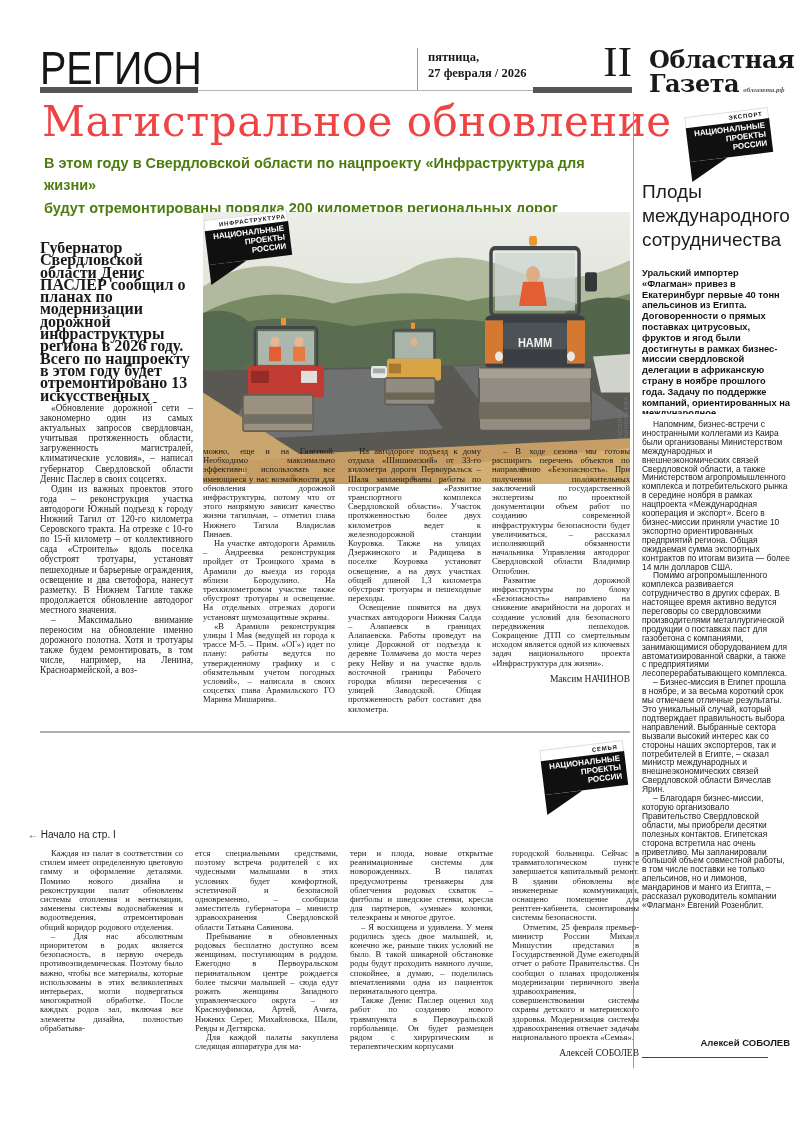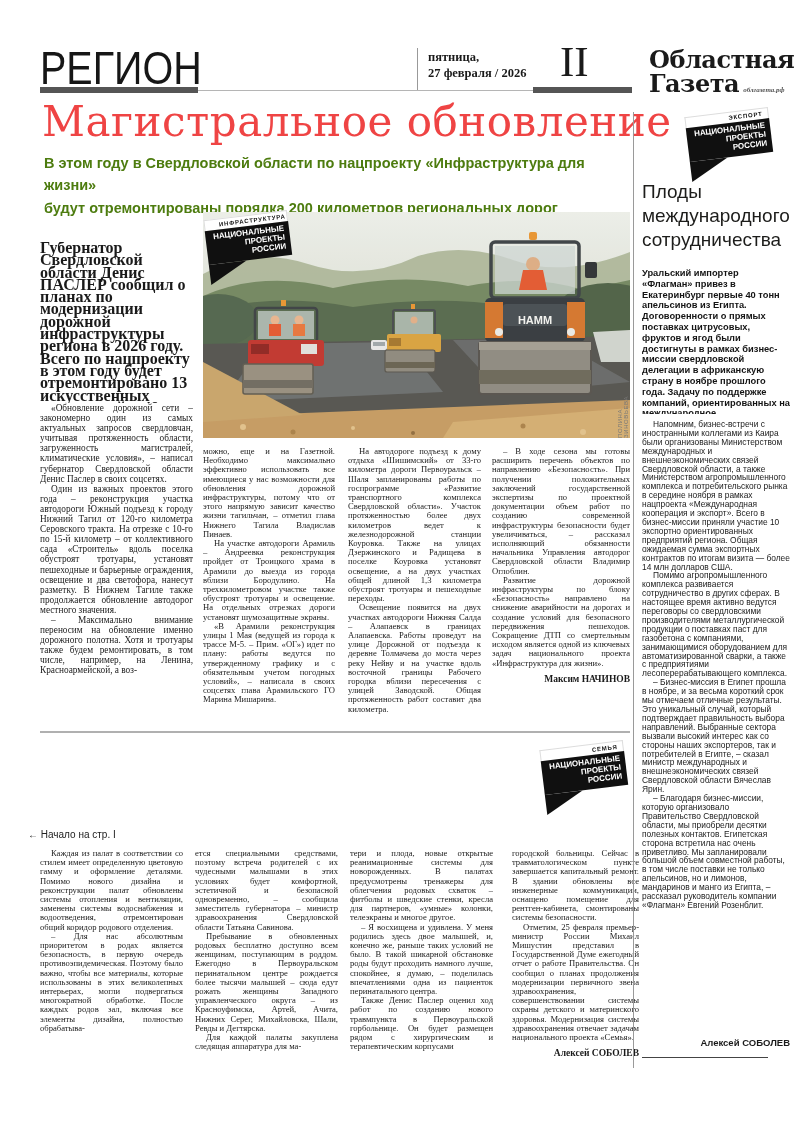--- a/index.html
+++ b/index.html
@@ -11,21 +11,21 @@
   
   .section-title {
     position:absolute; left:40px; top:44px; font-family:"Liberation Sans",sans-serif;
     font-size:47px; font-weight:400; letter-spacing:0px; line-height:1;
     transform:scaleX(0.84); transform-origin:left bottom; color:#161616;
   }
   .section-bar { position:absolute; left:40px; top:87px; width:158px; height:6px; background:#555; }
   .header-rule { position:absolute; left:198px; top:90px; width:434px; height:1px; background:#b5b5b5; }
   .header-divider { position:absolute; left:417px; top:48px; width:1px; height:42px; background:#999; }
   .dateline { position:absolute; left:428px; top:50px; font-weight:700; font-size:12.5px; line-height:1.25; }
-  .page-num { position:absolute; left:560px; top:40px; width:72px; text-align:left; font-size:43px; line-height:1; }
+  .page-num { position:absolute; left:560px; top:40px; width:72px; text-align:right; font-size:43px; line-height:1; }
   .pagenum-bar { position:absolute; left:533px; top:87px; width:99px; height:6px; background:#555; }
   .masthead { position:absolute; left:649px; top:48px; width:140px; font-family:"DejaVu Serif",serif; font-weight:700; }
   .masthead .m1 { font-size:24px; line-height:1.0; letter-spacing:-0.5px; }
   .m2row { display:flex; align-items:baseline; gap:4px; }
   .masthead .m2 { font-size:24px; line-height:1.0; letter-spacing:-0.5px; }
   .masthead .msite { font-size:7px; font-style:italic; color:#555; font-family:"Liberation Serif",serif; }
   
   .headline {
     position:absolute; left:42px; top:100px; width:592px; margin:0;
     font-family:"DejaVu Serif",serif; font-weight:400; font-size:42px; line-height:1.05; letter-spacing:0.5px;
@@ -40,24 +40,24 @@
   .col { text-align:justify; overflow:hidden; }
   .col.cont p:first-child { text-indent:0; }
   .col-left { position:absolute; left:40px; top:204px; width:153px; height:524px; }
   .col-left .lead { font-weight:700; font-size:16px; line-height:12.3px; height:161px; overflow:hidden; text-align:left;margin-top:38px; }
   .col-left .body { font-size:9.3px; line-height:10.1px; height:360px; overflow:hidden; text-align:justify; }
   .col-left .body p { margin:0; text-indent:11px; }
   .mcol { position:absolute; top:447px; height:281px; font-size:8.6px; line-height:9.2px; }
   .mcol2 { left:203px; width:132px; }
   .mcol3 { left:348px; width:133px; }
   .mcol4 { left:492px; width:138px; }
-  .byline { text-align:right; font-weight:700; font-size:9.5px; margin-top:7px; text-indent:0; }
+  .byline { text-align:right; font-weight:400; font-size:9.5px; margin-top:7px; text-indent:0; }
   .mid-rule { position:absolute; left:40px; top:731px; width:590px; height:2px; background:#b0b0b0; }
   
-  .photo { position:absolute; left:203px; top:212px; width:427px; height:226px; background:#c2410c; }
+  .photo { position:absolute; left:203px; top:212px; width:427px; height:272px; background:#c2410c; }
   .photo svg { display:block; width:100%; height:100%; }
   .photo-credit {
     position:absolute; left:617px; top:368px; height:70px;
     writing-mode:vertical-rl; transform:rotate(180deg);
     font-family:"Liberation Sans",sans-serif; font-size:6px; color:#777; letter-spacing:0.6px;
   }
   
   .np-badge { position:absolute; transform:rotate(-7deg); width:84px; }
   .np-label { background:#fff; text-align:right; font-family:"Liberation Sans",sans-serif;
     font-weight:700; font-size:6px; letter-spacing:0.8px; padding:2px 5px 2px 14px; color:#111;

